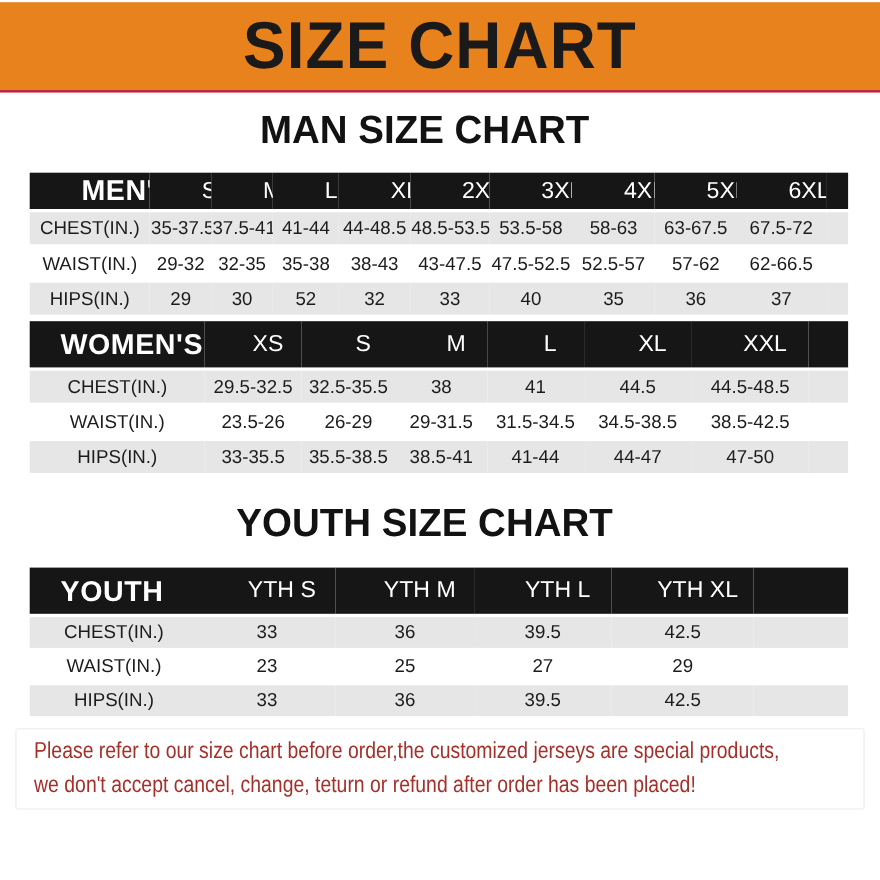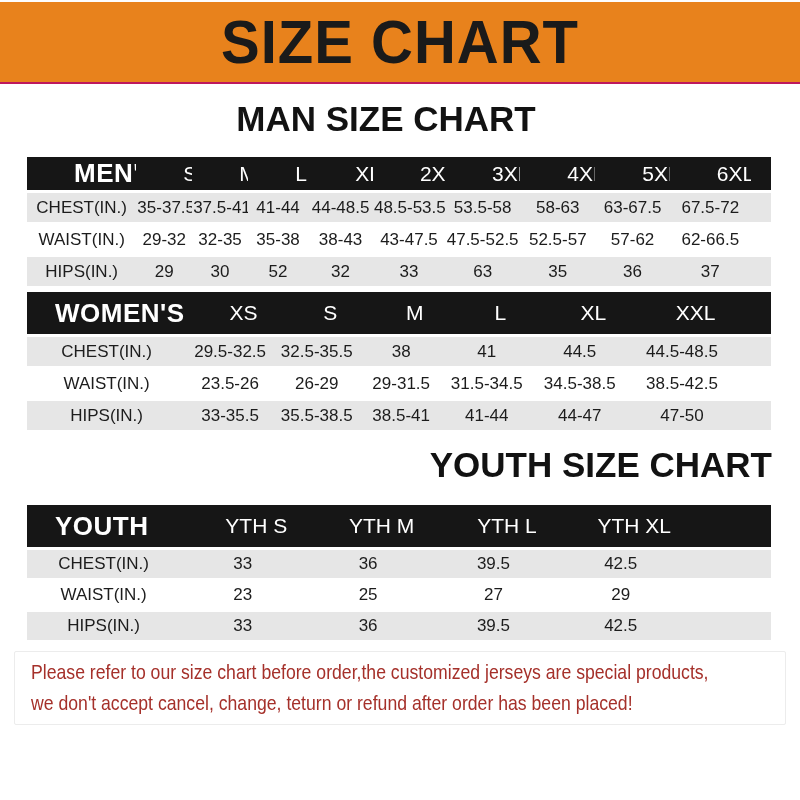--- a/index.html
+++ b/index.html
@@ -24,21 +24,21 @@
     margin:0;font-size:58px;font-weight:bold;letter-spacing:1px;
     color:#1a1a1a;line-height:1;transform:scaleY(1.04);
   }
   section{width:772px;}
   h2.section-heading{
     text-align:center;font-size:35px;font-weight:bold;letter-spacing:0px;
     color:#121212;line-height:36px;transform:scaleY(1.02);
   }
   .sec-0 h2{margin:17px 0 17px;}
   .sec-1 h2{margin:6px 0 9px;}
-  .sec-2 h2{margin:14px 0 19px;text-align:right;}
+  .sec-2 h2{margin:25px 0 19px;}
   table.size-table{
     width:744px;margin:0 auto 0 27px;
     border-collapse:separate;border-spacing:0 3px;
     table-layout:fixed;
   }
   thead tr{background:var(--band-bg);color:#fff;}
   thead th{
     font-weight:normal;font-size:21px;text-align:center;vertical-align:middle;
     white-space:nowrap;overflow:hidden;
   }
@@ -134,21 +134,21 @@
               <td>62-66.5</td>
               <td></td>
             </tr>
             <tr>
               <td class="row-label">HIPS(IN.)</td>
               <td>29</td>
               <td>30</td>
               <td>52</td>
               <td>32</td>
               <td>33</td>
-              <td>63</td>
+              <td>40</td>
               <td>35</td>
               <td>36</td>
               <td>37</td>
               <td></td>
             </tr>
           </tbody>
         </table>
       </section>
       <section class="sec-1">
         <table class="size-table">

